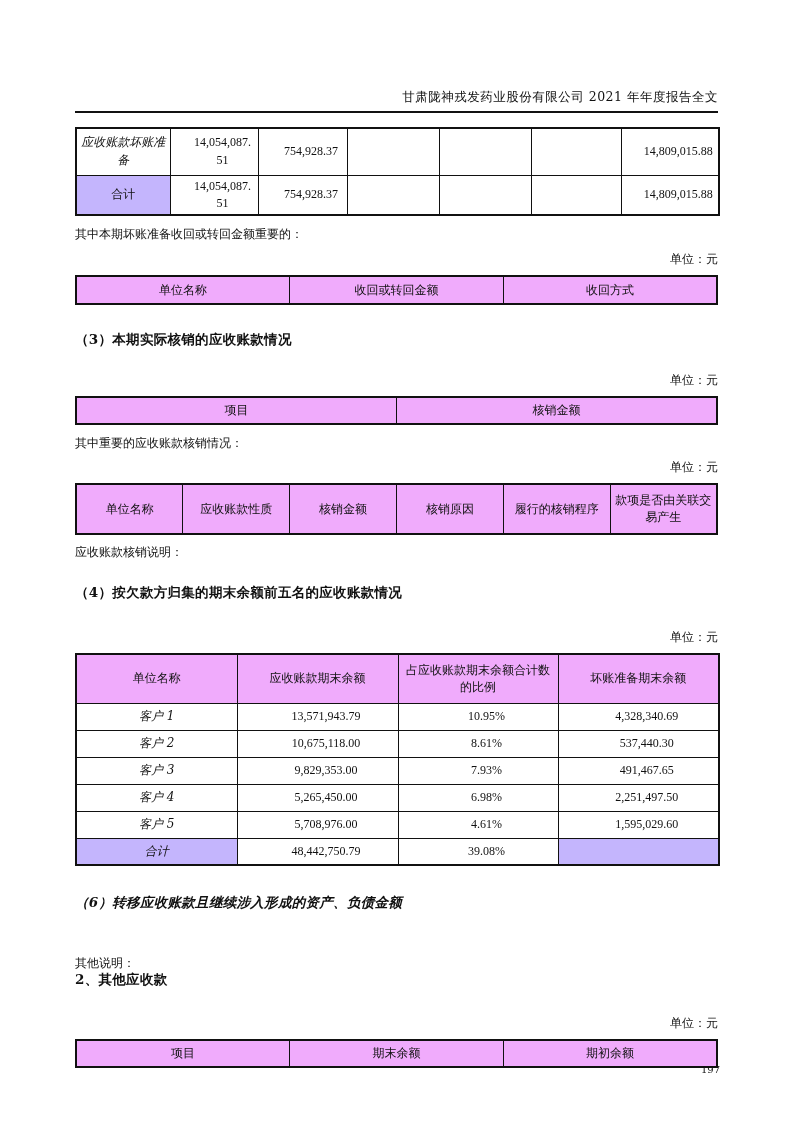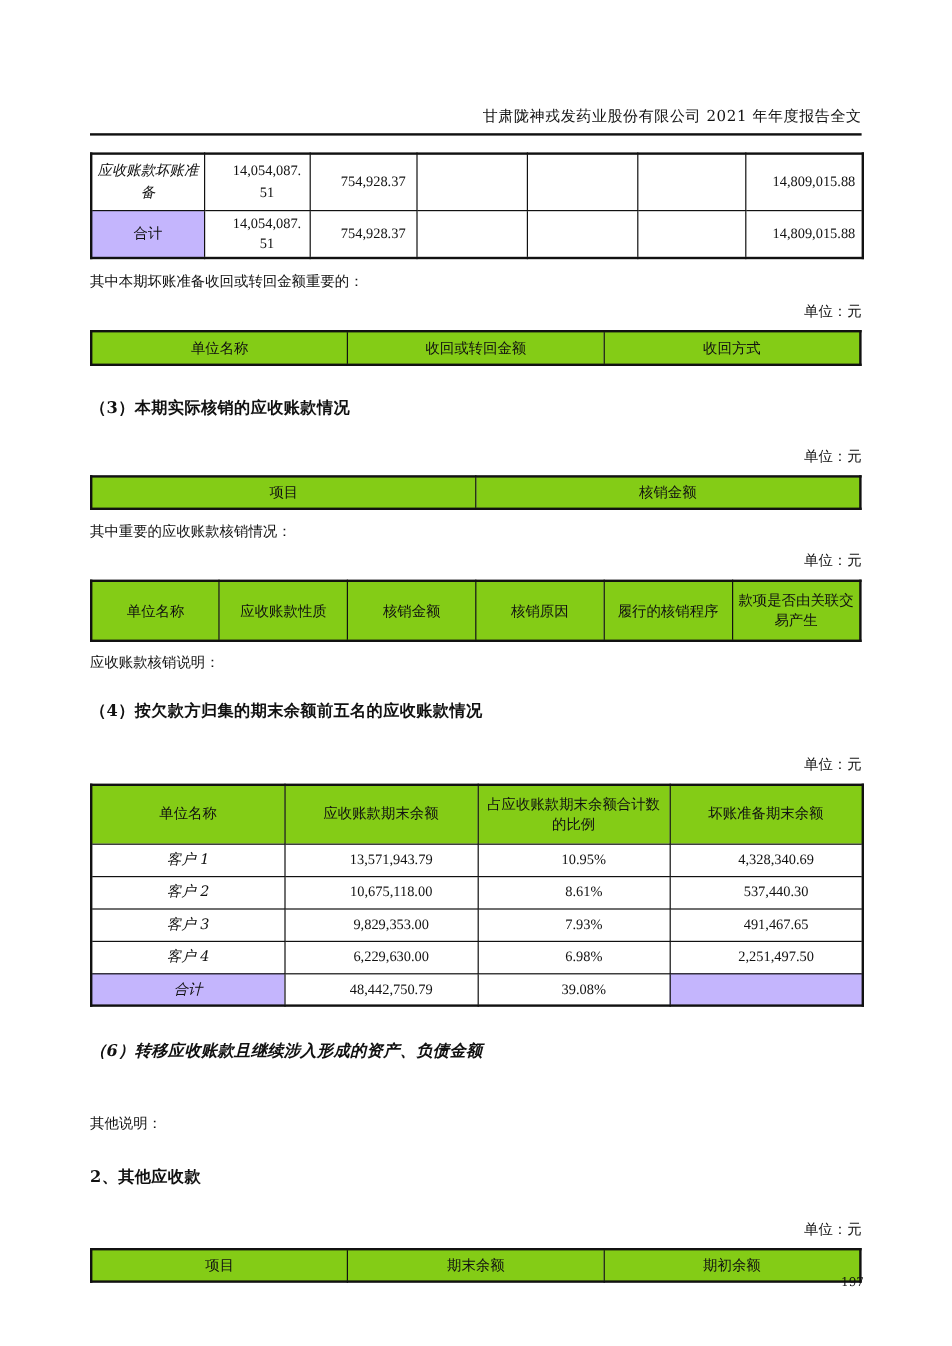--- a/index.html
+++ b/index.html
@@ -31,21 +31,21 @@
     border: 2px solid #111111;
   }
   td {
     border: 1px solid #111111;
     padding: 2px 4px;
     vertical-align: middle;
     word-break: break-all;
     line-height: 1.45;
   }
   .th {
-    background: #84cc16;
+    background: #f0abfc;
     text-align: center;
   }
   .num { text-align: center; font-family: "Liberation Serif", "DejaVu Serif", serif; padding-left: 21px; }
   .label { text-align: center; font-style: italic; }
   .center { text-align: center; }
   .shaded { background: #c4b5fd; }
 
   .note {
     font-size: 12px;
     line-height: 15px;
@@ -72,21 +72,21 @@
   #note-writeoff { margin-top: 11px; }
   #unit-3        { margin-top: 8px; }
   #tbl-wdetail   { margin-top: 7px; }
   #note-wdesc    { margin-top: 10px; }
   #h-s4          { margin-top: 24px; }
   #unit-4        { margin-top: 27px; }
   #tbl-top5      { margin-top: 7px; }
   #h-s5          { margin-top: 27px; }
   #h-s6          { margin-top: 28px; font-style: italic; }
   #note-other    { margin-top: 44px; }
-  #h-other-recv  { margin-top: 28px; }
+  #h-other-recv  { }
   #unit-5        { margin-top: 26px; }
   #tbl-other     { margin-top: 7px; }
 
   #tbl-baddebt tr:first-child { height: 47px; }
   #tbl-baddebt tr:last-child  { height: 26px; }
   #tbl-recovery tr { height: 28px; }
   #tbl-writeoff tr { height: 27px; }
   #tbl-wdetail tr  { height: 50px; }
   #tbl-top5 tr.hdr { height: 49px; }
   #tbl-top5 tr.row { height: 27px; }
@@ -211,23 +211,29 @@
       <td class="num">537,440.30</td>
     </tr>
     <tr class="row">
       <td class="label">客户 3</td>
       <td class="num">9,829,353.00</td>
       <td class="num">7.93%</td>
       <td class="num">491,467.65</td>
     </tr>
     <tr class="row">
       <td class="label">客户 4</td>
-      <td class="num">6,229,630.00</td>
+      <td class="num">5,265,450.00</td>
       <td class="num">6.98%</td>
       <td class="num">2,251,497.50</td>
+    </tr>
+    <tr class="row">
+      <td class="label">客户 5</td>
+      <td class="num">5,708,976.00</td>
+      <td class="num">4.61%</td>
+      <td class="num">1,595,029.60</td>
     </tr>
     <tr class="row">
       <td class="label shaded">合计</td>
       <td class="num">48,442,750.79</td>
       <td class="num">39.08%</td>
       <td class="num shaded"></td>
     </tr>
   </tbody>
     </table>
 

